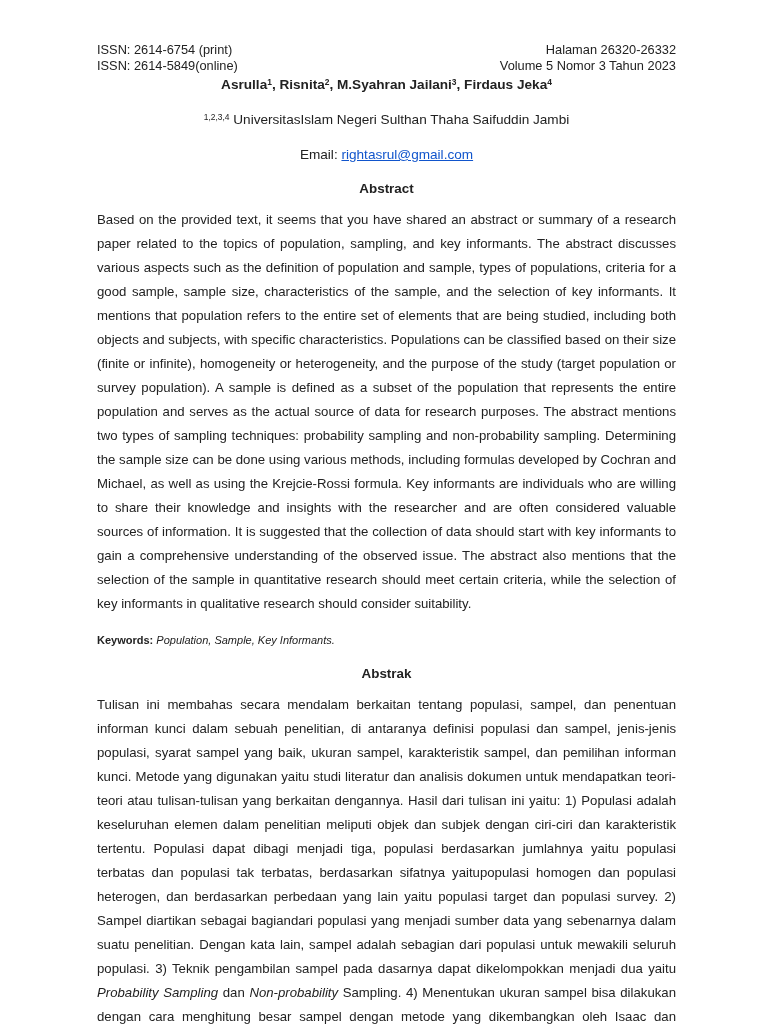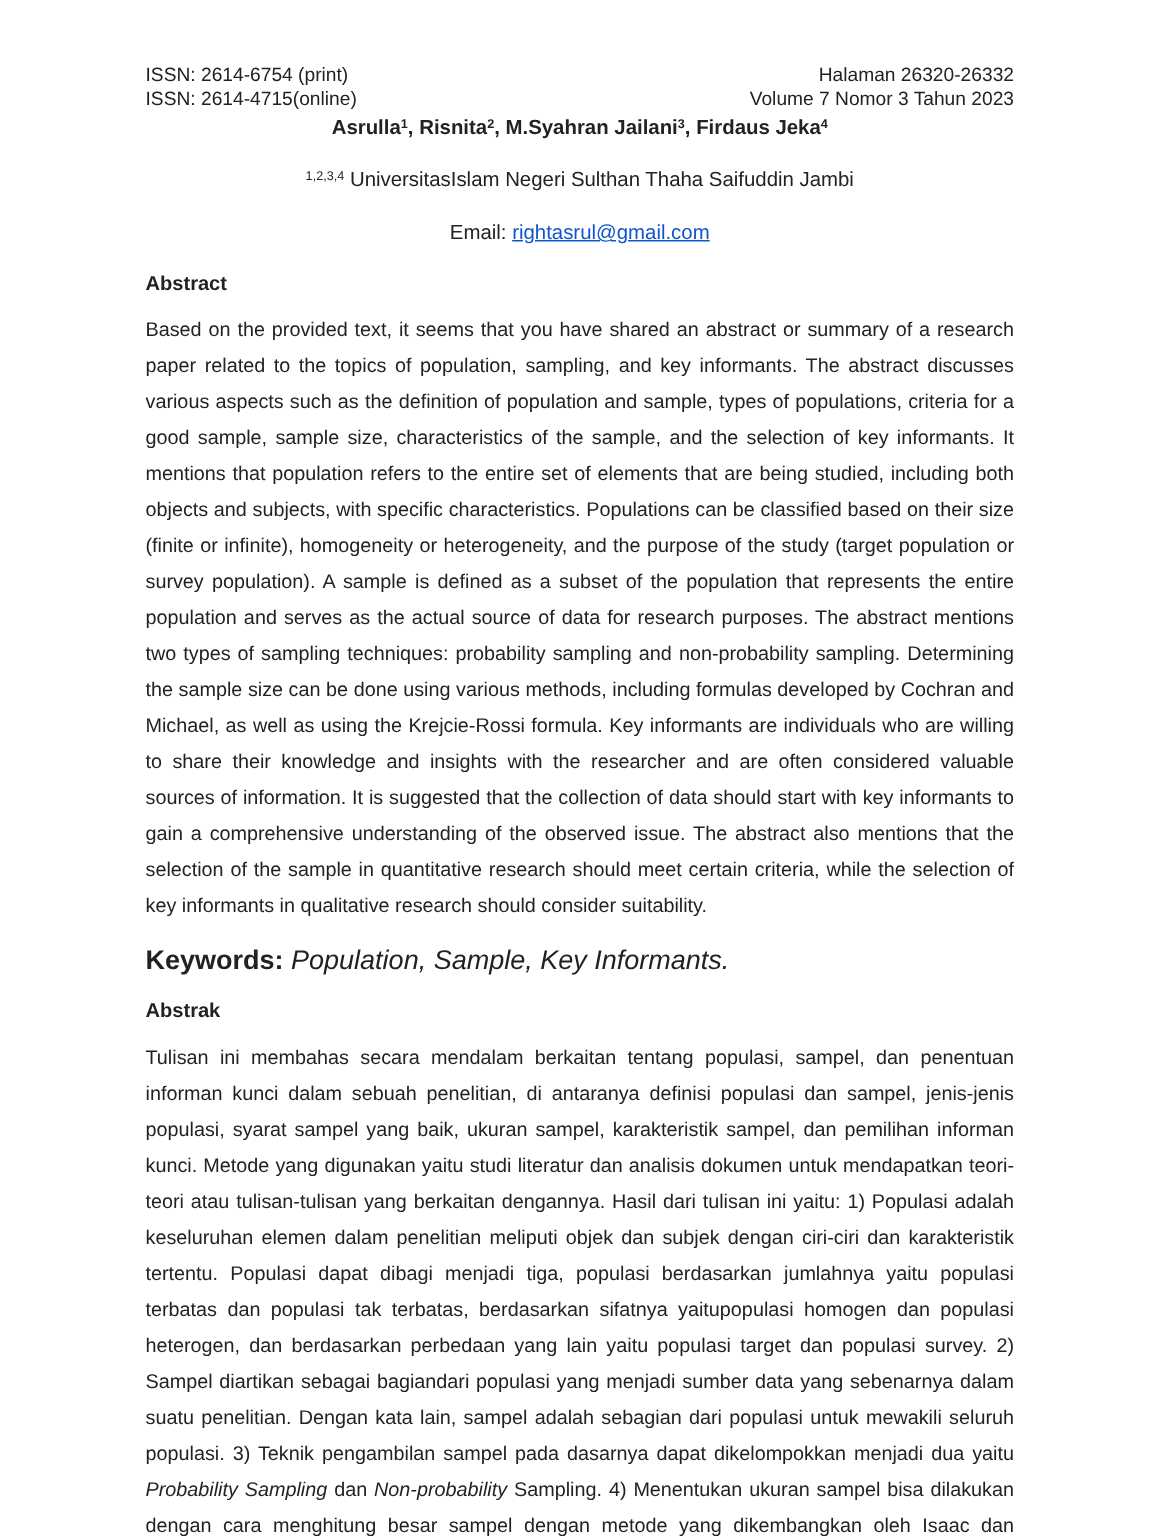--- a/index.html
+++ b/index.html
@@ -17,23 +17,23 @@
     display: flex; flex-direction: column;
     background: #ffffff;
     border-radius: 22px;
   }
   .header { display: flex; justify-content: space-between; font-size: 12.8px; line-height: 16px; }
   .header-right { text-align: right; }
   .title { margin: 13px 0 0 0; font-size: 16px; line-height: 21px; font-weight: bold; text-align: center; }
   .authors { margin-top: 2px; text-align: center; font-weight: bold; font-size: 13.6px; line-height: 17px; }
   .affiliation { margin-top: 18px; text-align: center; font-size: 13.6px; line-height: 17px; }
   .email { margin-top: 18px; text-align: center; font-size: 13.6px; line-height: 17px; }
-  .section-heading { margin-top: 18px; font-weight: bold; font-size: 13.4px; line-height: 16px; }
+  .section-heading { margin-top: 18px; text-align: center; font-weight: bold; font-size: 13.4px; line-height: 16px; }
   .para { margin: 11px 0 0 0; text-align: justify; font-size: 13.2px; line-height: 24px; }
-  .keywords { margin-top: 16px; font-size: 18px; line-height: 16.1px; }
+  .keywords { margin-top: 16px; font-size: 11px; line-height: 16.1px; }
   .b { font-weight: bold; }
   .i { font-style: italic; }
   .sup { font-size: 0.62em; position: relative; top: -0.45em; line-height: 0; }
   .link { color: var(--link, #1155cc); text-decoration: underline; cursor: pointer; }
   .footer {
     margin-top: auto;
     border-top: 1px solid #4d7c0f;
     display: flex; justify-content: flex-end; align-items: flex-start;
     gap: 10px;
     flex-direction: column;
@@ -48,25 +48,25 @@
   }
 </style>
 </head>
 <body>
 
 <div class="page">
 
   <div class="header">
     <div class="header-left">
       <div>ISSN: 2614-6754 (print)</div>
-      <div>ISSN: 2614-4715(online)</div>
+      <div>ISSN: 2614-5849(online)</div>
     </div>
     <div class="header-right">
       <div>Halaman 26320-26332</div>
-      <div>Volume 7 Nomor 3 Tahun 2023</div>
+      <div>Volume 5 Nomor 3 Tahun 2023</div>
     </div>
   </div>
 
 
   <div class="authors"><span>Asrulla</span><span class="sup">1</span><span>, Risnita</span><span class="sup">2</span><span>, M.Syahran Jailani</span><span class="sup">3</span><span>, Firdaus Jeka</span><span class="sup">4</span></div>
 
   <div class="affiliation"><span class="sup">1,2,3,4</span><span> UniversitasIslam Negeri Sulthan Thaha Saifuddin Jambi</span></div>
 
   <div class="email"><span>Email: </span><a class="link" href="#">rightasrul@gmail.com</a></div>
 

